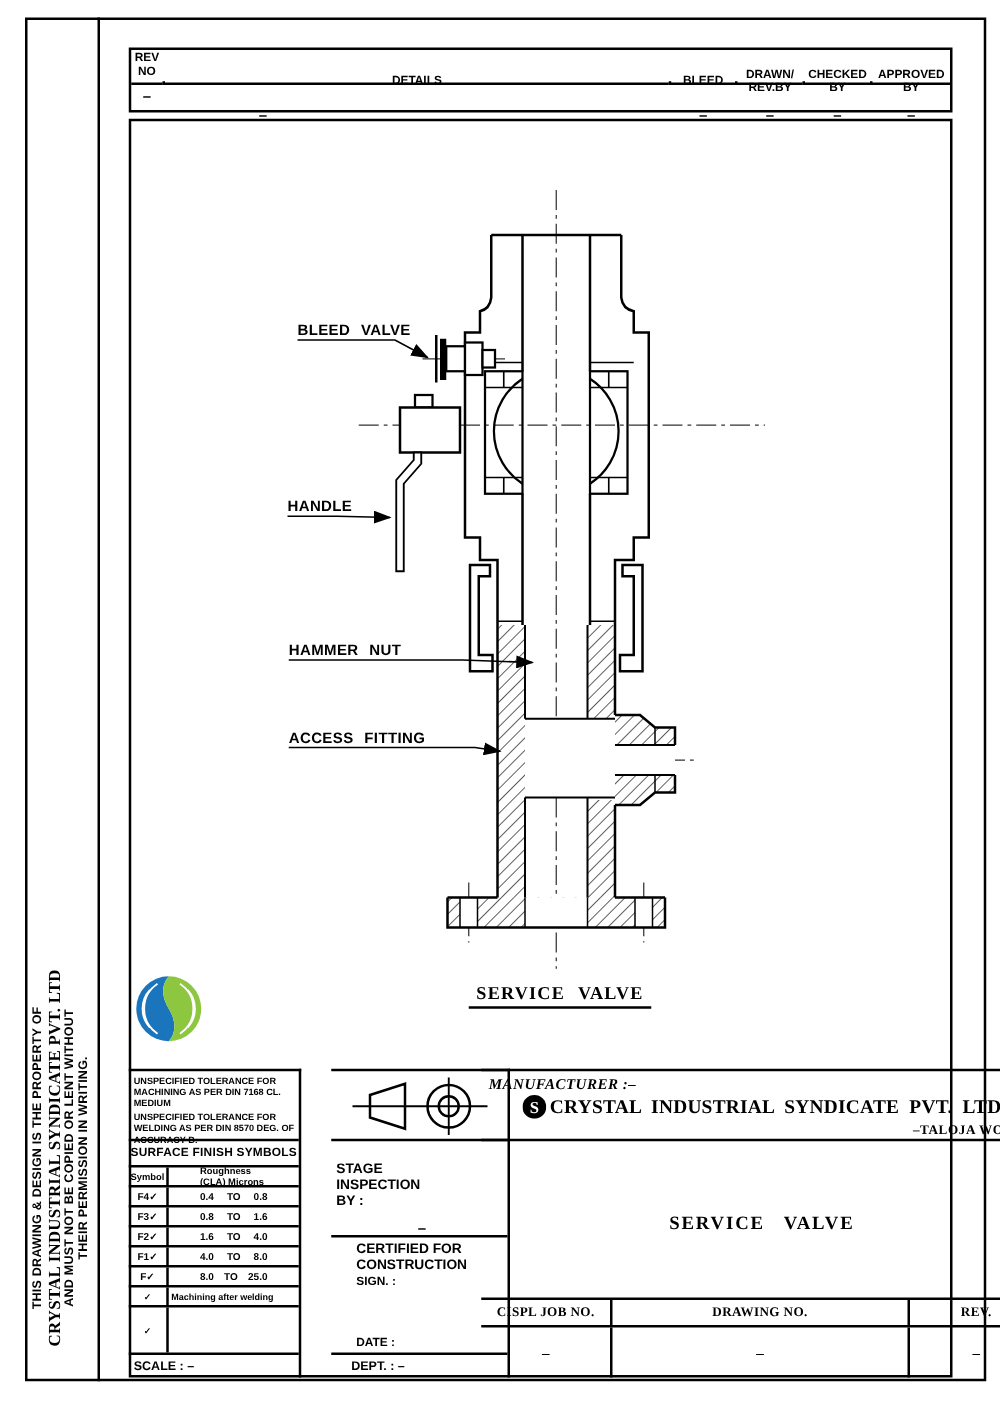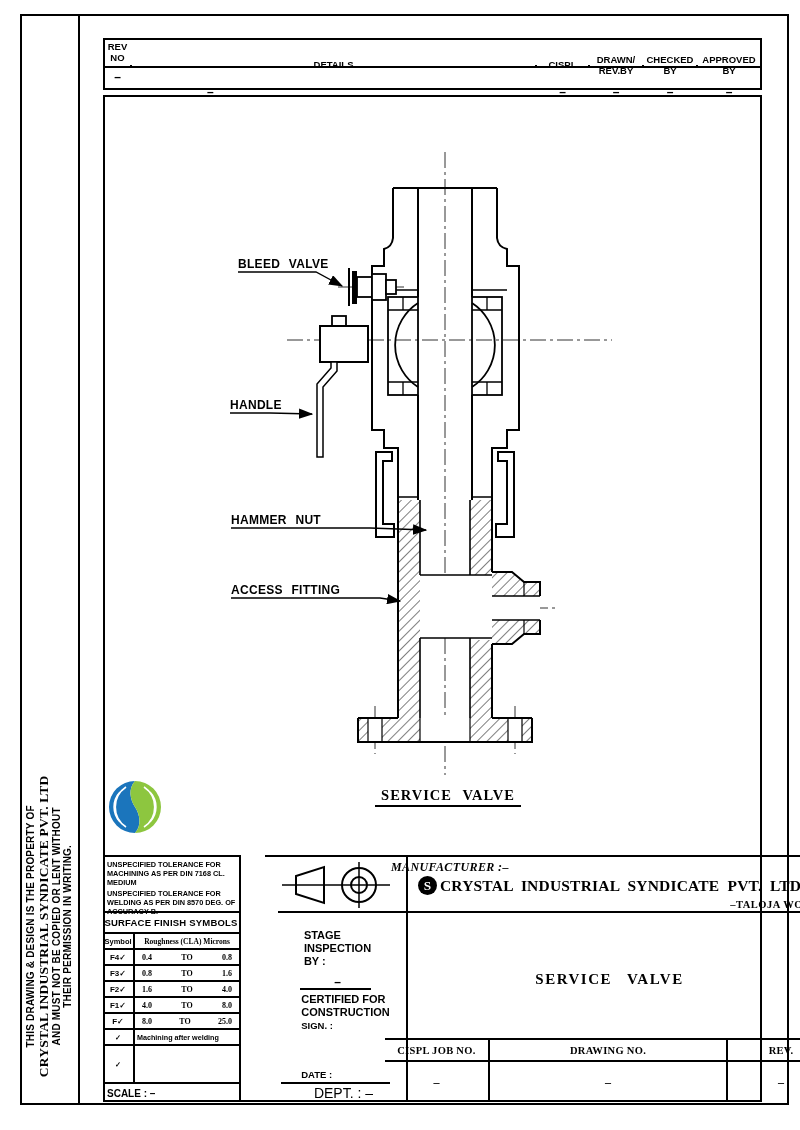--- a/index.html
+++ b/index.html
@@ -21,50 +21,50 @@
   .rev-table div{display:flex;align-items:center;justify-content:center;box-sizing:border-box;
                  font-size:9.5px;font-weight:bold;text-align:center;line-height:1.15;white-space:pre-line;}
   .rev-table .bl{border-left:2px solid #000;margin-top:25px;}
   .rev-table .hc{border-bottom:2px solid #000;}
   .rev-table .vc{font-size:12px;}
   .rev-table .vc-details{justify-content:flex-start;padding-left:75px;}
 
   
   .tb{position:absolute;box-sizing:border-box;border-top:2px solid #000;display:flex;flex-direction:column;}
   .tb-left{left:103px;top:855px;width:138px;height:247px;border-right:2px solid #000;}
-  .tb-mid{left:265px;top:855px;width:143px;height:247px;border-right:2px solid #000;align-items:center;}
+  .tb-mid{left:265px;top:855px;width:143px;height:247px;border-right:2px solid #000;}
   .tb-right{left:385px;top:855px;width:449px;height:247px;}
   .row{box-sizing:border-box;border-bottom:2px solid #000;}
   .row:last-child{border-bottom:none;}
 
   .tol{height:56px;padding:4px 3px 0 4px;font-size:7.3px;font-weight:bold;line-height:1.2;}
   .tol p{margin:0 0 3px 0;}
   .sfs-title{height:21px;display:flex;align-items:center;justify-content:center;
              font-size:9.5px;font-weight:bold;letter-spacing:.2px;}
   .sfs-head,.sfs-row,.sfs-note{display:flex;align-items:stretch;font-weight:bold;}
   .sfs-head{height:16px;font-size:7.5px;}
   .sfs-row{height:16px;font-size:8px;}
   .sym{width:30px;border-right:2px solid #000;display:flex;align-items:center;justify-content:center;flex:none;}
-  .sfs-head .rest,.sfs-row .rest{flex:1;display:flex;align-items:center;justify-content:space-between;padding:0 7px;font-family:Liberation Serif, serif;}
+  .sfs-head .rest,.sfs-row .rest{flex:1;display:flex;align-items:center;justify-content:space-between;padding:0 25px;}
   .sfs-head .rest{justify-content:center;}
   .sfs-note{font-size:7.2px;}
   .sfs-note .txt{flex:1;display:flex;align-items:center;padding:1px 2px;line-height:1.25;}
   .note1{height:16px;}
   .note2{height:38px;}
   .scale-row{height:18px;display:flex;align-items:center;padding-left:4px;
              font-size:10px;font-weight:bold;}
 
   .proj{height:56px;display:flex;align-items:center;justify-content:center;}
   .stage{height:77px;padding:3px 0 0 4px;font-size:11px;font-weight:bold;line-height:1.18;white-space:pre-line;}
   .stage .dash{text-align:center;margin-top:7px;font-size:12px;}
   .cert{height:94px;padding:3px 0 2px 20px;display:flex;flex-direction:column;font-weight:bold;}
   .cert .big{font-size:11px;line-height:1.18;white-space:pre-line;}
   .cert .small{font-size:9.5px;margin-top:1px;}
   .cert .date{margin-top:auto;font-size:9.5px;}
-  .dept{height:18px;display:flex;align-items:center;padding-left:16px;font-size:14px;font-weight:normal;}
+  .dept{height:18px;display:flex;align-items:center;padding-left:16px;font-size:10px;font-weight:bold;}
 
   .manu{height:56px;position:relative;font-family:"Liberation Serif",serif;font-weight:bold;}
   .manu .m-label{position:absolute;top:3px;left:6px;font-size:12px;font-style:italic;letter-spacing:.4px;}
   .manu .m-center{position:absolute;top:19px;left:0;width:100%;display:flex;align-items:center;justify-content:center;gap:3px;}
   .manu .m-name{font-size:15.5px;letter-spacing:.2px;word-spacing:4px;white-space:nowrap;}
   .manu .m-works{position:absolute;right:8px;bottom:1px;font-size:10.5px;letter-spacing:.5px;}
   .title-area{height:127px;display:flex;align-items:flex-start;justify-content:center;}
   .title-area span{margin-top:58px;font-family:"Liberation Serif",serif;font-weight:bold;font-size:15px;
                    letter-spacing:1.5px;word-spacing:10px;}
   .job{display:grid;grid-template-columns:103px 238px 1fr;}
@@ -95,21 +95,21 @@
     <div class="n-sans">THIS DRAWING &amp; DESIGN IS THE PROPERTY OF</div>
     <div class="n-serif">CRYSTAL INDUSTRIAL SYNDICATE PVT. LTD</div>
     <div class="n-sans">AND MUST NOT BE COPIED OR LENT WITHOUT</div>
     <div class="n-sans">THEIR PERMISSION IN WRITING.</div>
   </div>
 
   <div class="rev-table">
     <div class="hc">REV
 NO</div>
     <div class="hc bl">DETAILS</div>
-    <div class="hc bl">CISPL</div>
+    <div class="hc bl">BLEED</div>
     <div class="hc bl">DRAWN/
 REV.BY</div>
     <div class="hc bl">CHECKED
 BY</div>
     <div class="hc bl">APPROVED
 BY</div>
     <div class="vc">–</div>
     <div class="vc bl vc-details">–</div>
     <div class="vc bl">–</div>
     <div class="vc bl">–</div>

